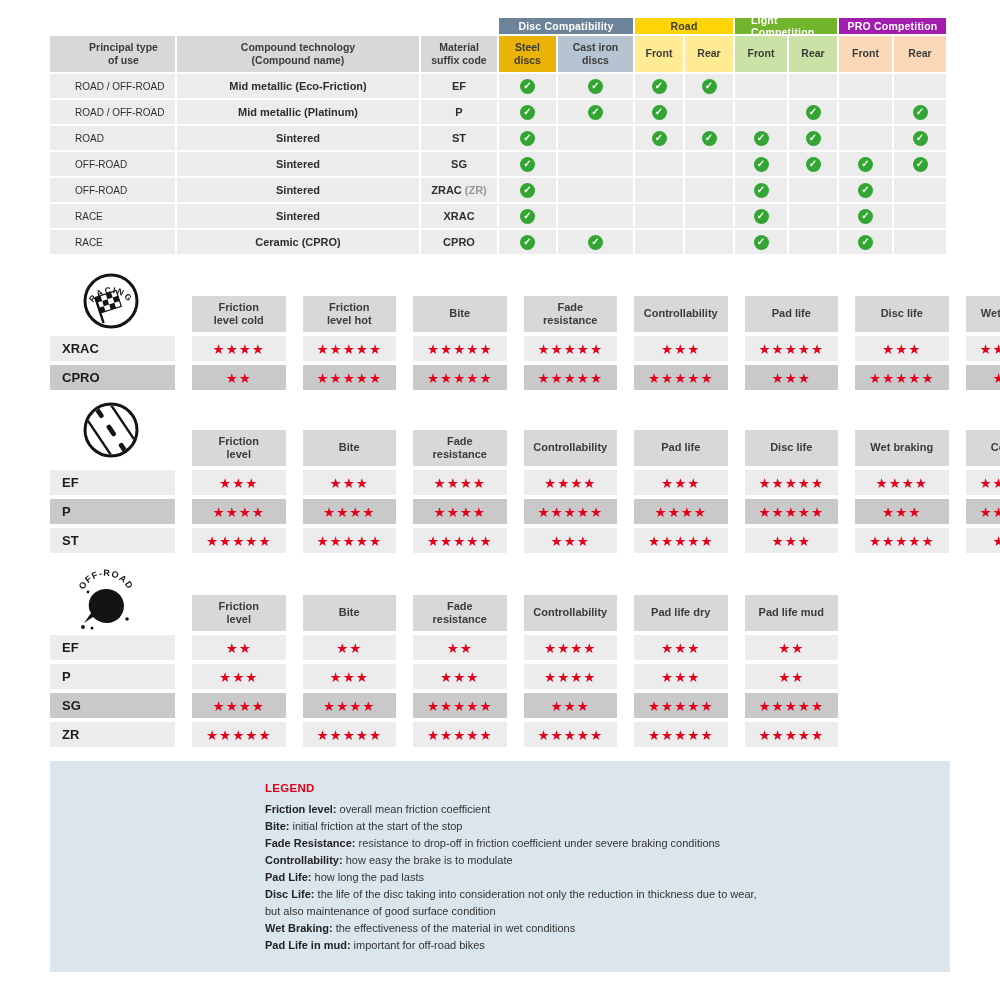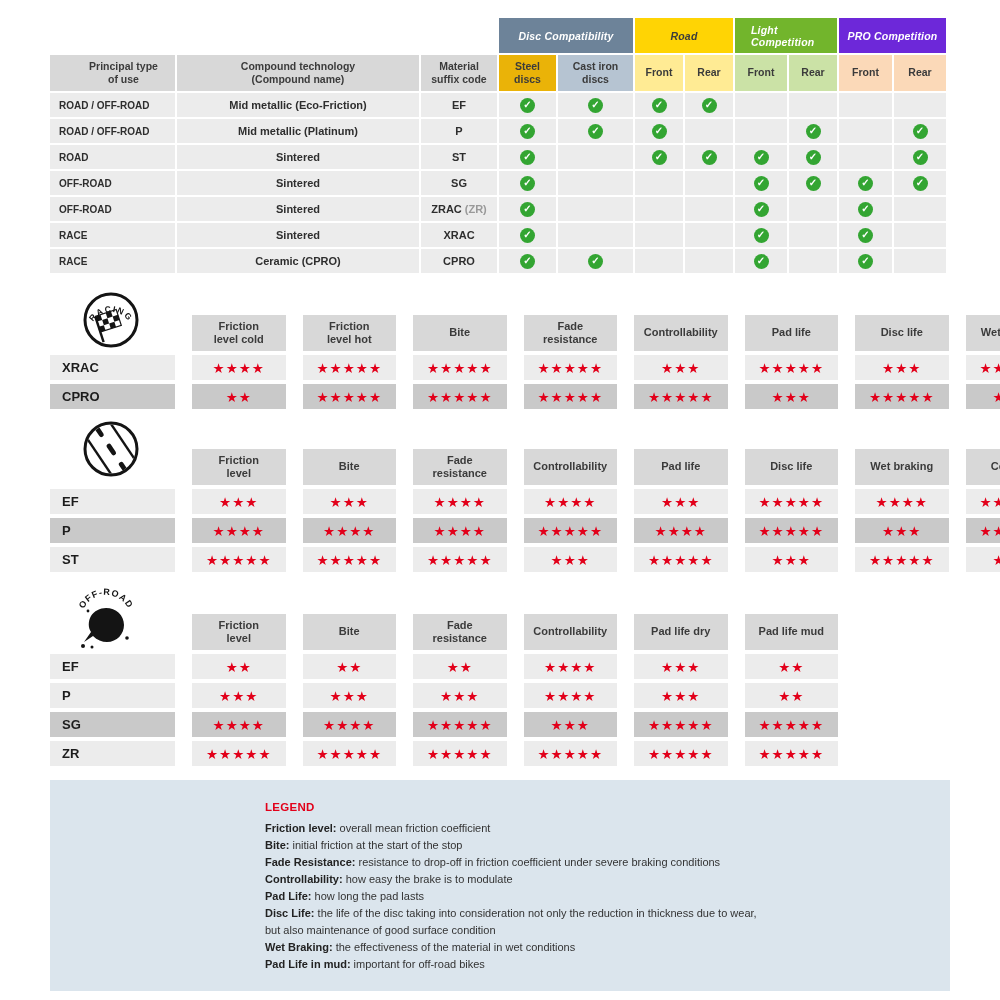--- a/index.html
+++ b/index.html
@@ -3,25 +3,25 @@
 <meta charset="utf-8">
 <style>
   * { box-sizing: border-box; margin: 0; padding: 0; }
   html, body { background: #fff; }
   body { width: 1000px; min-height: 1000px; font-family: "Liberation Sans", sans-serif; color: #333; }
   .page { width: 900px; margin: 0 auto; padding-top: 18px; }
 
   
   .compat-grid { display: grid; grid-template-columns: 125px 242px 76px 57px 75px 48px 48px 52px 48px 53px 52px; gap: 2px; }
   .spacer { background: transparent; }
-  .group-head { height: 35px; display: flex; align-items: center; justify-content: center; font-size: 10.5px; font-weight: bold; letter-spacing: .2px; font-style: italic; }
+  .group-head { height: 16px; display: flex; align-items: center; justify-content: center; font-size: 10.5px; font-weight: bold; letter-spacing: .2px; }
   .col-head { min-height: 36px; display: flex; align-items: center; justify-content: center; text-align: center;
               font-size: 10.5px; font-weight: bold; white-space: pre-line; line-height: 1.25; color: #3b3b3b; background: var(--head-gray); }
   .cell { height: 24px; background: var(--row-light); display: flex; align-items: center; justify-content: center; font-size: 11px; color: #2e2e2e; }
-  .cell.use { justify-content: flex-start; padding-left: 9px; font-size: 10px; font-weight: bold; }
+  .cell.use { justify-content: flex-start; padding-left: 25px; font-size: 10px; font-weight: normal; }
   .cell.compound { font-weight: bold; }
   .cell.code { font-weight: bold; }
   .code-note { color: #999; margin-left: 3px; }
   .check { width: 15px; height: 15px; border-radius: 50%; background: var(--check-green); color: #fff;
            font-size: 10px; font-weight: bold; display: flex; align-items: center; justify-content: center; line-height: 1; }
 
   
   .rating-section { position: relative; }
   .rating-section.racingsec  { margin-top: 14px; padding-top: 28px; }
   .rating-section.roadsec    { margin-top: 10px; padding-top: 30px; }
@@ -47,21 +47,21 @@
 </head>
 <body>
 
 <div class="page">
 
   <div class="compat-grid" id="compat-grid">
       <div class="spacer" style="grid-column: span 3;"></div>
       <div class="group-head" style="grid-column: span 2; background: rgb(109, 131, 153); color: rgb(255, 255, 255);">Disc Compatibility</div>
       <div class="group-head" style="grid-column: span 2; background: rgb(255, 212, 4); color: rgb(60, 60, 60);">Road</div>
       <div class="group-head" style="grid-column: span 2; background: rgb(114, 181, 44); color: rgb(255, 255, 255); padding-left: 16px;">Light Competition</div>
-      <div class="group-head" style="grid-column: span 2; background: #6d28d9; color: rgb(255, 255, 255);">PRO Competition</div>
+      <div class="group-head" style="grid-column: span 2; background: #a21caf; color: rgb(255, 255, 255);">PRO Competition</div>
       <div class="col-head" style="background: rgb(216, 216, 216); padding-left: 22px;">Principal type
 of use</div>
       <div class="col-head" style="background: rgb(216, 216, 216);">Compound technology
 (Compound name)</div>
       <div class="col-head" style="background: rgb(216, 216, 216);">Material
 suffix code</div>
       <div class="col-head" style="background: #eab308;">Steel
 discs</div>
       <div class="col-head" style="background: rgb(182, 196, 210);">Cast iron
 discs</div>

